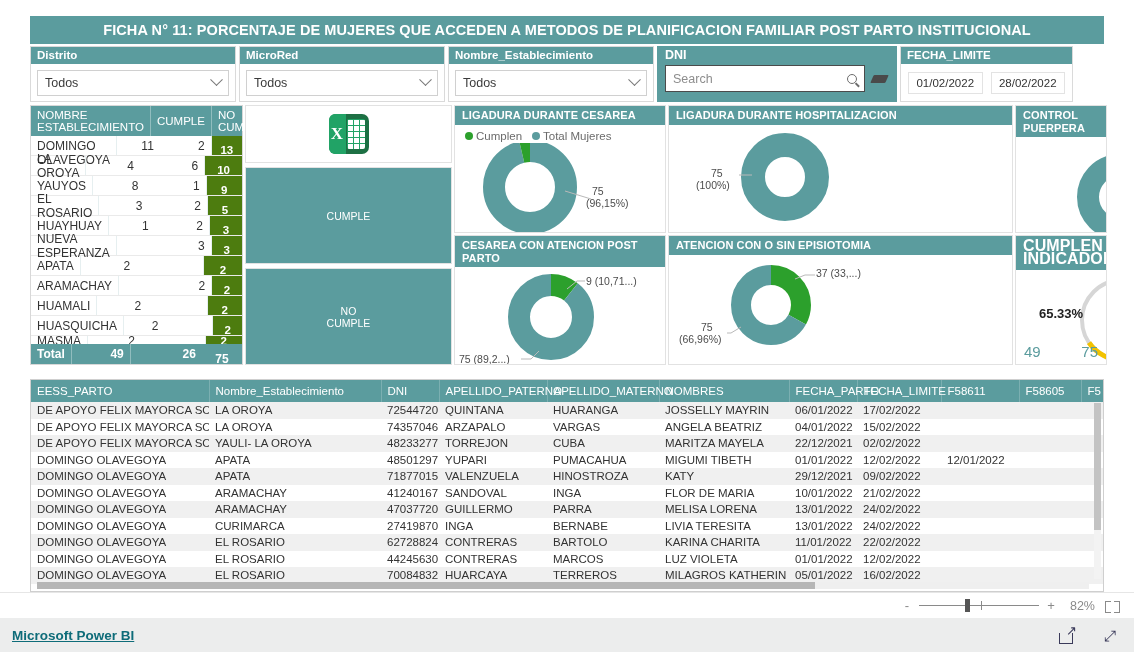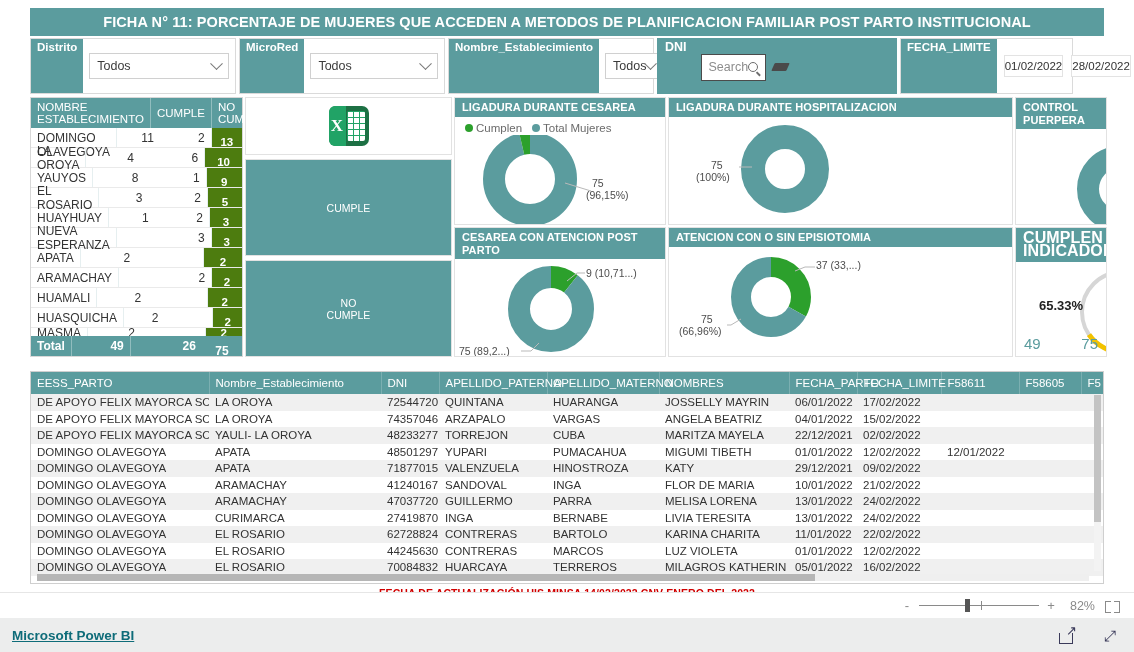--- a/index.html
+++ b/index.html
@@ -9,21 +9,21 @@
     font-family: "Liberation Sans", sans-serif;
     background: #ffffff;
     overflow: hidden;
   }
   .app { position: relative; width: 1134px; height: 652px; background:#ffffff; }
 
   
   .canvas {
     position: absolute; left: 0; top: 0; width: 1134px; height: 592px;
     background: #ffffff;
-    padding: 8px 30px 0 30px;
+    padding: 16px 30px 0 30px;
   }
 
   
   .title-banner {
     height: 28px;
     background: #5B9C9E;
     color: #ffffff;
     display: flex; align-items: center; justify-content: center;
     font-size: 14.5px; font-weight: bold;
     letter-spacing: .1px;
@@ -34,21 +34,21 @@
   .filter-strip {
     position: relative;
     margin-top: 2px;
     height: 56px;
     display: flex;
     gap: 3px;
   }
   .slicer {
     background: #ffffff;
     border: 1px solid #dadada;
-    display: flex; flex-direction: row;
+    display: flex; flex-direction: column;
     flex: 0 0 auto;
   }
   .slicer-head {
     background: #5B9C9E; color:#ffffff;
     font-size: 11.5px; font-weight: bold;
     padding: 2px 6px 3px 6px;
     line-height: 12px;
   }
   .slicer-body { flex:1; display:flex; align-items:center; padding: 0 6px; }
   .dropdown {

